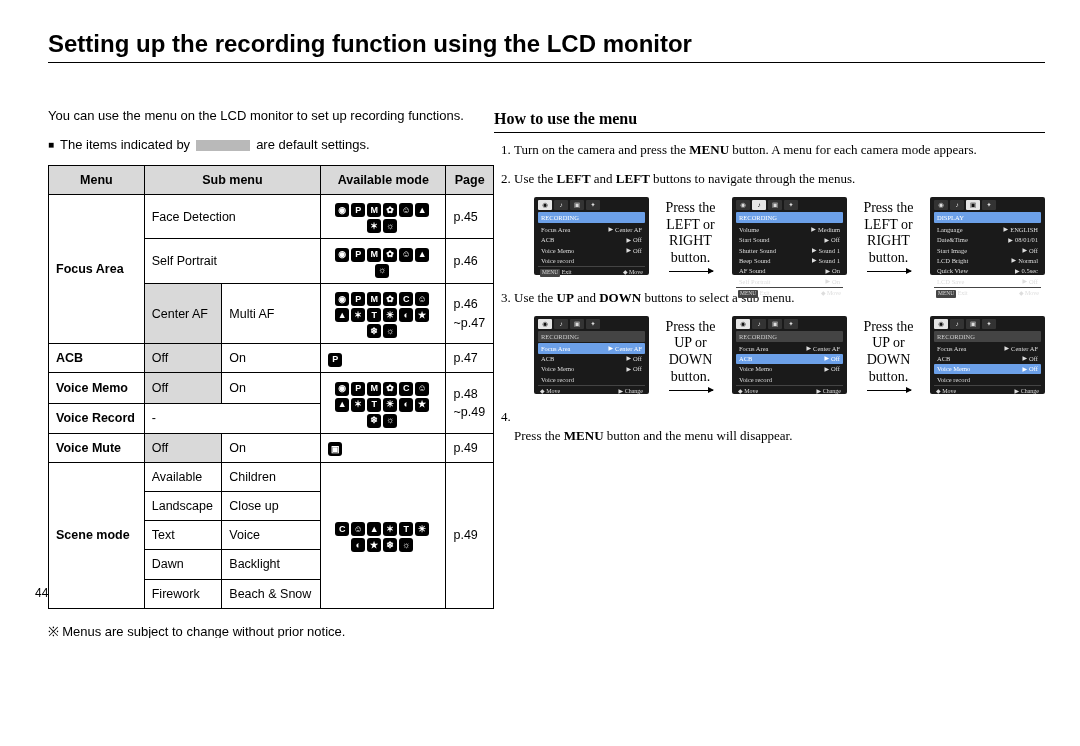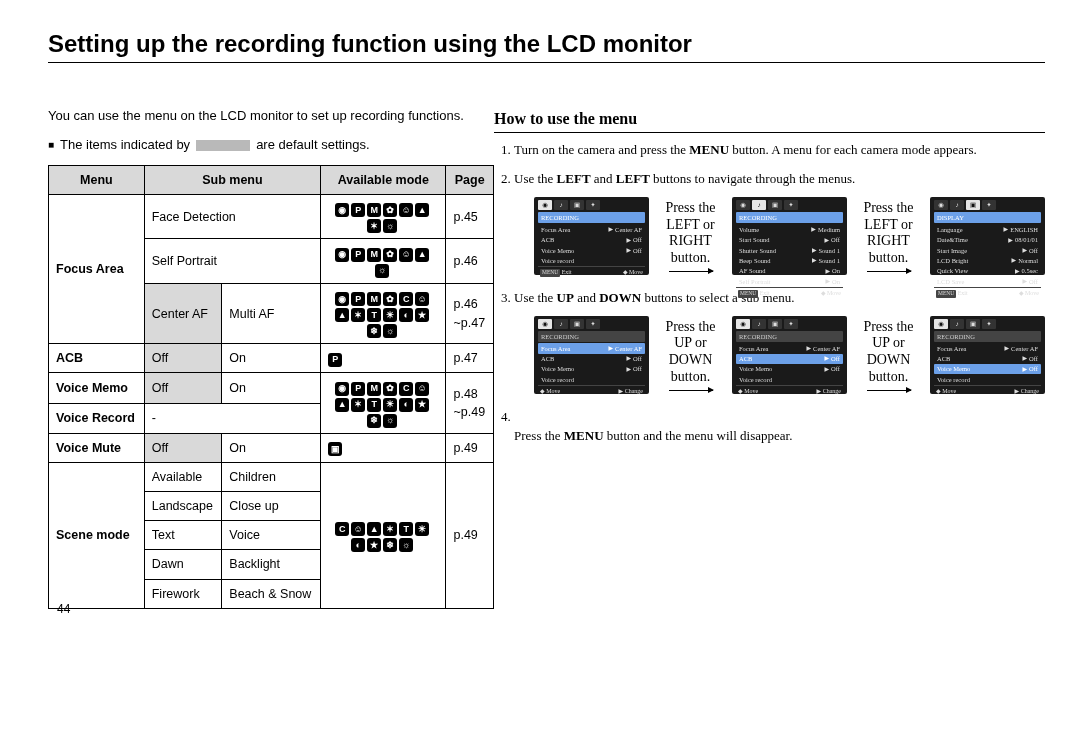--- a/index.html
+++ b/index.html
@@ -76,24 +76,23 @@
     font-size: 9px;
     font-weight: bold;
     display: inline-flex;
     align-items: center; justify-content: center;
     line-height: 1;
   }
   .footnote { margin-top: 14px; }
   .asterisk { font-family: serif; }
   .pagenum {
     position: absolute;
-    bottom: 22px;
+    bottom: 38px;
     left: 35px;
     font-size: 12px;
-    margin-left: 22px;
   }
   
   h2.subhead {
     font-size: 16px;
     font-weight: bold;
     margin: 0 0 2px 0;
   }
   .sub-rule {
     border: none;
     border-top: 1px solid #000;
@@ -334,20 +333,23 @@
           <td>Dawn</td>
           <td>Backlight</td>
         </tr>
         <tr>
           <td>Firework</td>
           <td>Beach &amp; Snow</td>
         </tr>
       </tbody>
         </table>
 
+      <div class="footnote">
+        <span class="asterisk">※ </span><span>Menus are subject to change without prior notice.</span>
+      </div>
     </div>
 
     <div class="col col-right">
       <h2 class="subhead">How to use the menu</h2>
       <hr class="sub-rule">
 
       <ol class="steps">
         <li>
           <span>Turn on the camera and press the </span><span class="b">MENU</span><span> button. A menu for each camera mode appears.</span>
         </li>

